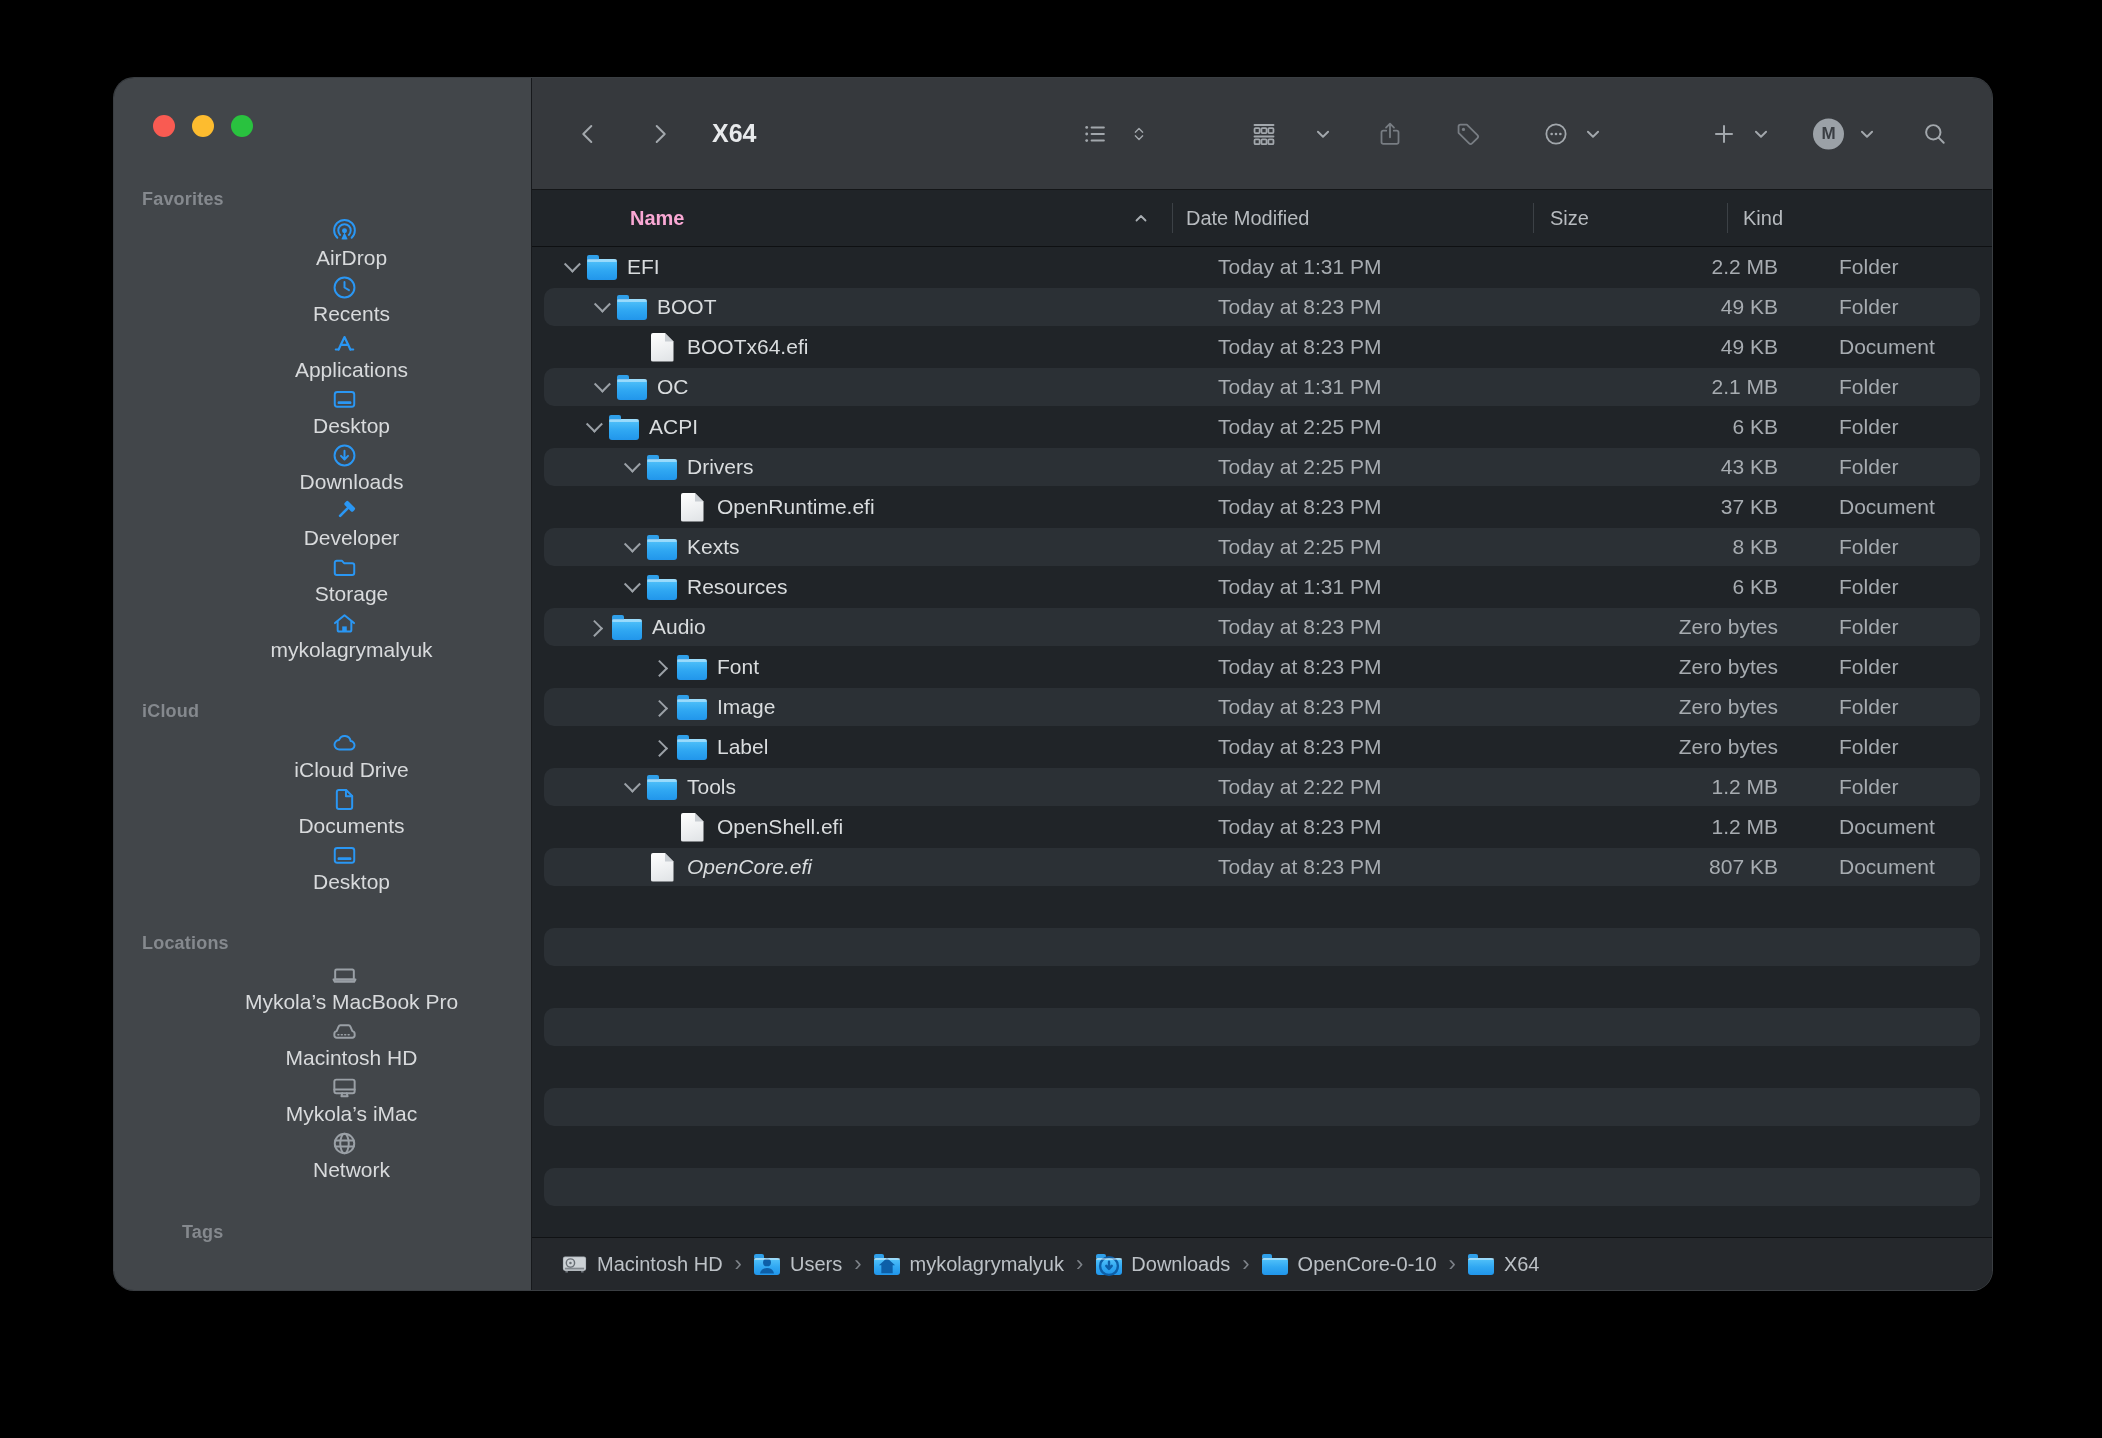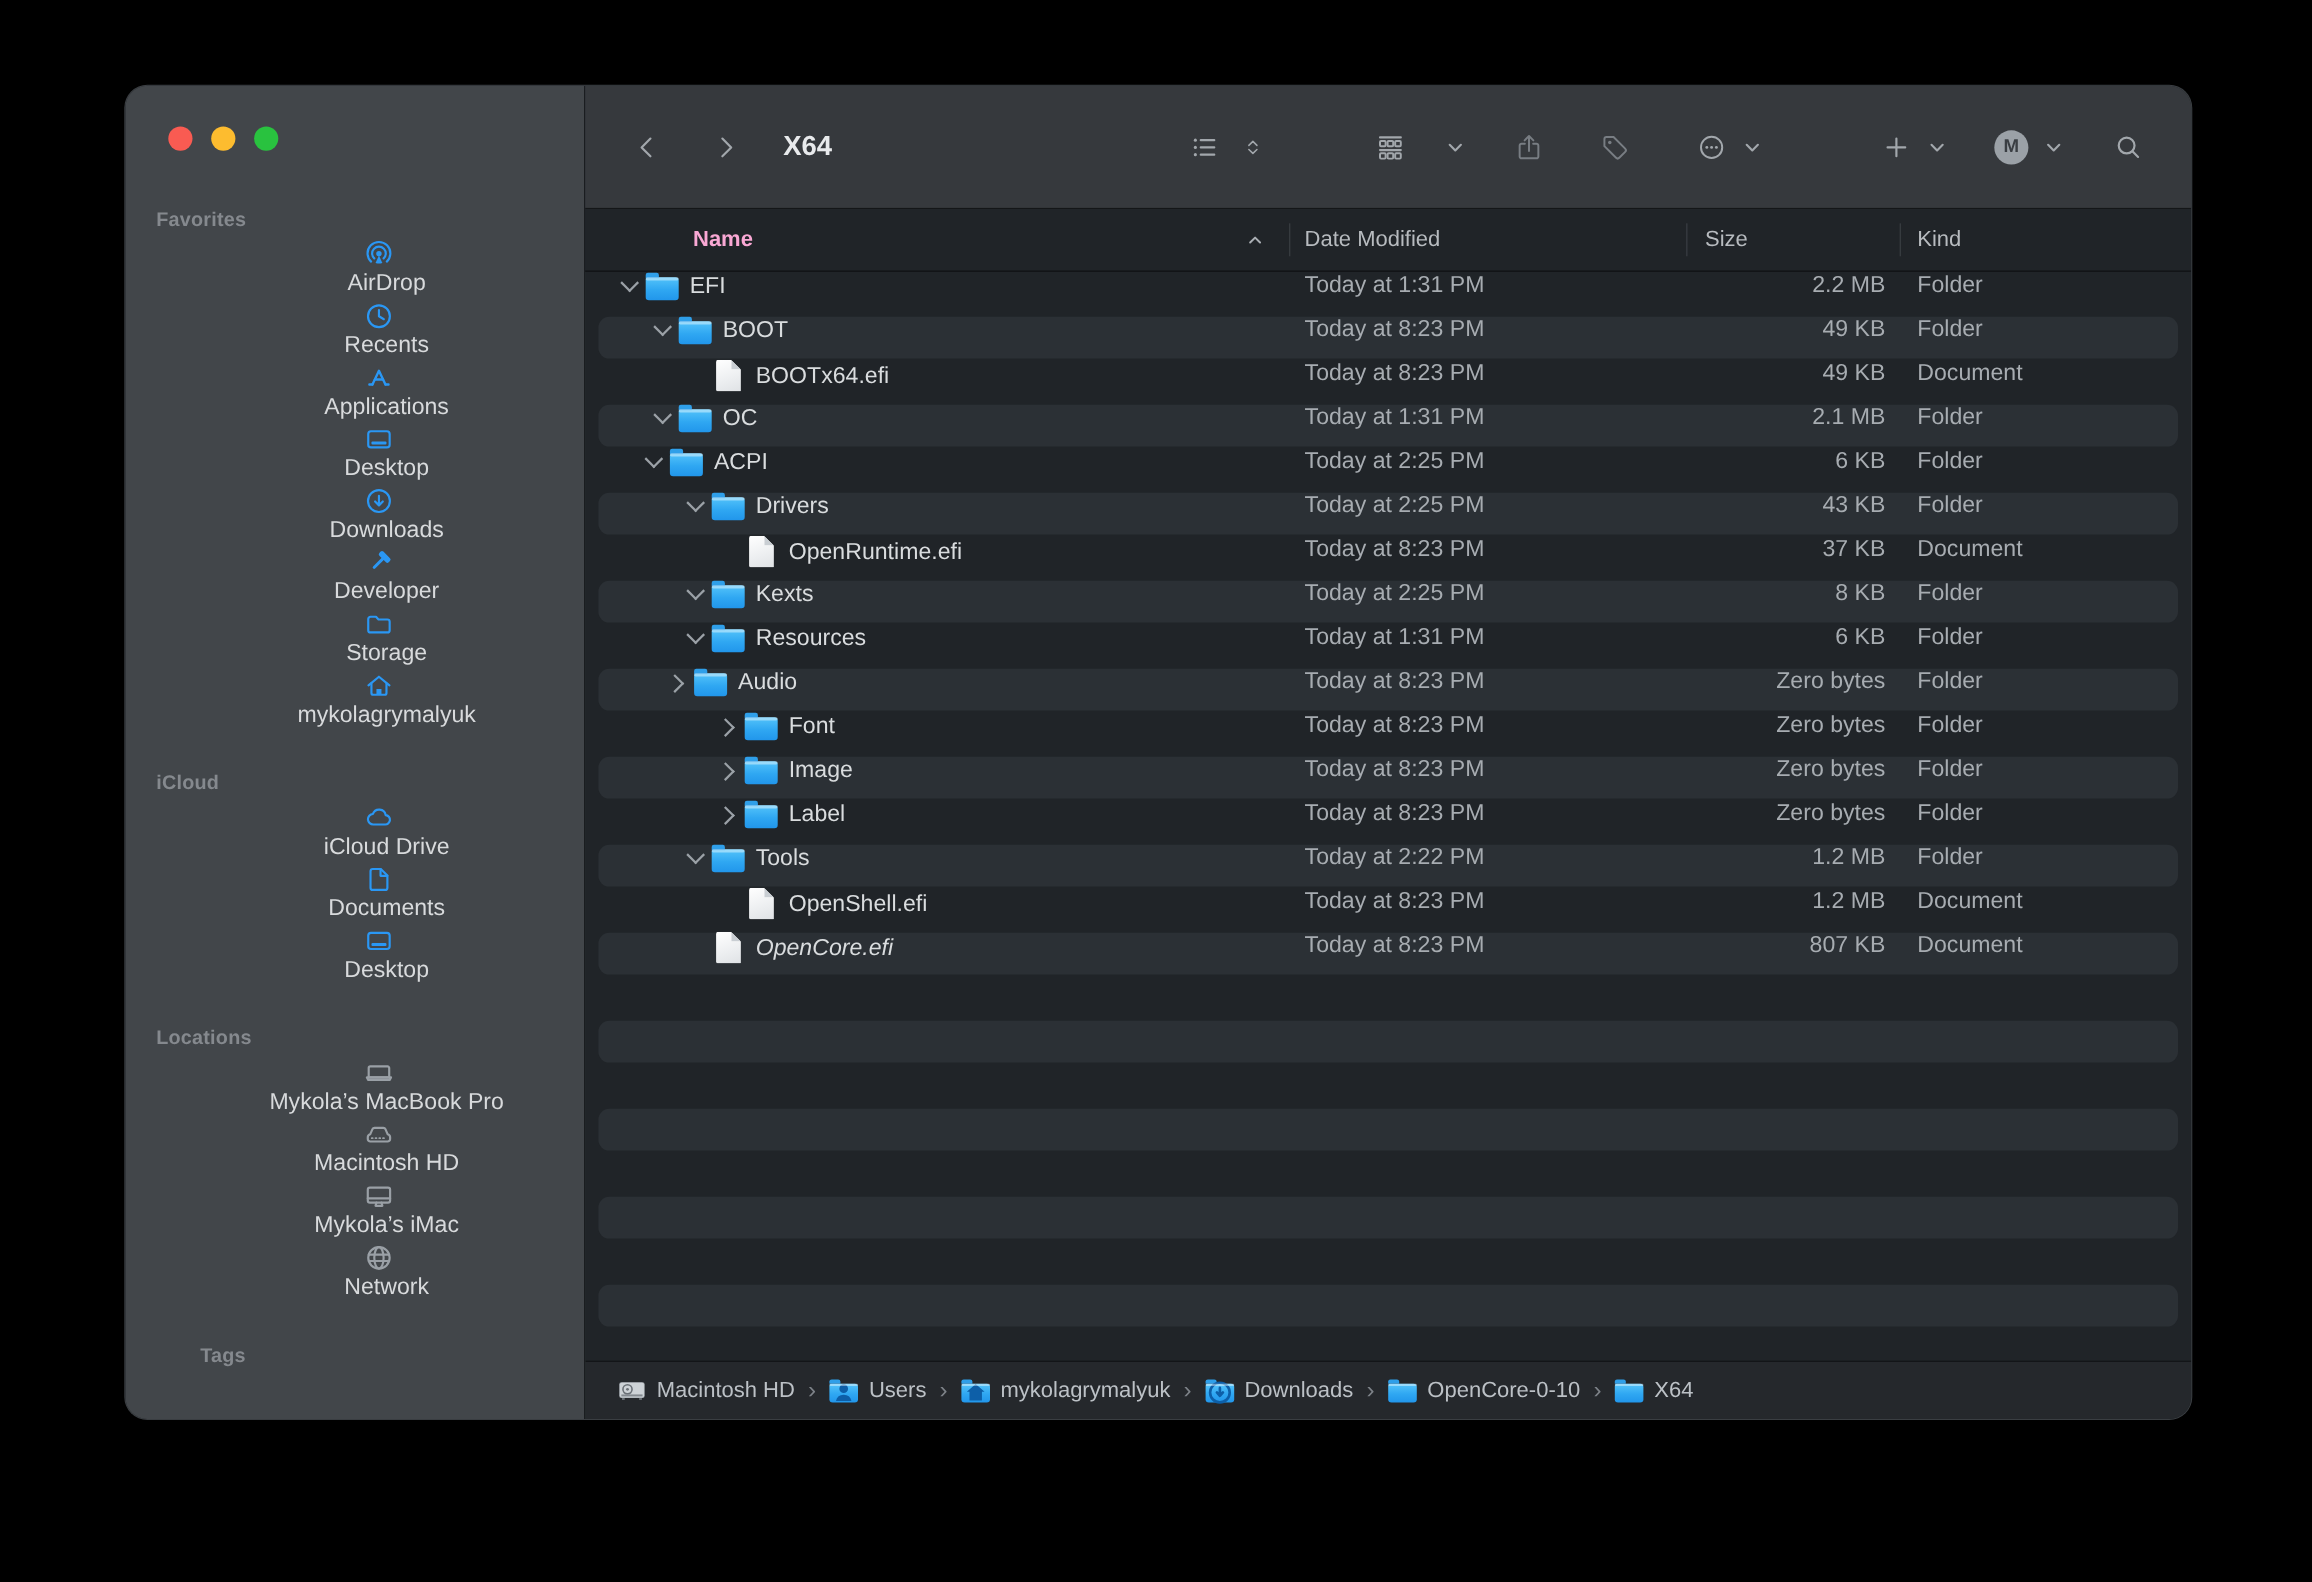--- a/index.html
+++ b/index.html
@@ -32,21 +32,21 @@
     background:#9ba1a7;color:#3a3e43;font-weight:700;font-size:17px;display:flex;align-items:center;justify-content:center;}
   
   .listheader{height:57px;flex:0 0 57px;position:relative;background:#202428;border-bottom:1px solid rgba(0,0,0,.55);box-sizing:border-box;}
   .hl{position:absolute;top:0;bottom:0;display:flex;align-items:center;font-size:20px;color:#b7bbbf;cursor:default;}
   .hl.first{font-weight:700;color:#f9a8d4;}
   .hsep{position:absolute;top:13px;height:30px;width:1px;background:#3c4146;}
   .sortind{position:absolute;left:600px;top:0;bottom:0;display:flex;align-items:center;color:#a9aeb3;}
   .sortind svg{width:18px;height:18px;}
   
   .filelist{flex:1;background:#202428;overflow:hidden;}
-  .row{height:40px;display:flex;align-items:flex-start;position:relative;font-size:21px;}
+  .row{height:40px;display:flex;align-items:center;position:relative;font-size:21px;gap:32px;}
   .row.striped::before{content:"";position:absolute;left:12px;right:12px;top:1px;bottom:1px;background:#2b3035;border-radius:10px;}
   .row>*{position:relative;z-index:1;}
   .c-name{width:654px;flex:0 0 654px;display:flex;align-items:center;box-sizing:border-box;min-width:0;}
   .chevslot{width:16px;flex:0 0 16px;display:flex;justify-content:center;margin-right:8px;}
   .chev{width:10px;height:10px;border-right:2.4px solid #9ba1a7;border-bottom:2.4px solid #9ba1a7;display:inline-block;}
   .chev.expanded{transform:rotate(45deg) translate(-1px,-3px);}
   .chev.collapsed{transform:rotate(-45deg) translate(-2px,0);}
   .chev.none{visibility:hidden;}
   .iconslot{width:30px;flex:0 0 30px;display:flex;justify-content:center;margin-right:10px;}
   .nm{color:#d9dcde;white-space:nowrap;}
@@ -471,21 +471,21 @@
       <span class="iconslot">
               <span class="foldericon"></span>
             </span>
       <span class="nm">Resources</span>
     </div>
     <div class="c-date">Today at 1:31 PM</div>
     <div class="c-size">6 KB</div>
     <div class="c-kind">Folder</div>
   </div>
         <div class="row striped">
-    <div class="c-name" style="padding-left: 75px;">
+    <div class="c-name" style="padding-left: 56px;">
       <span class="chevslot">
               <span class="chev collapsed"></span>
             </span>
       <span class="iconslot">
               <span class="foldericon"></span>
             </span>
       <span class="nm">Audio</span>
     </div>
     <div class="c-date">Today at 8:23 PM</div>
     <div class="c-size">Zero bytes</div>

